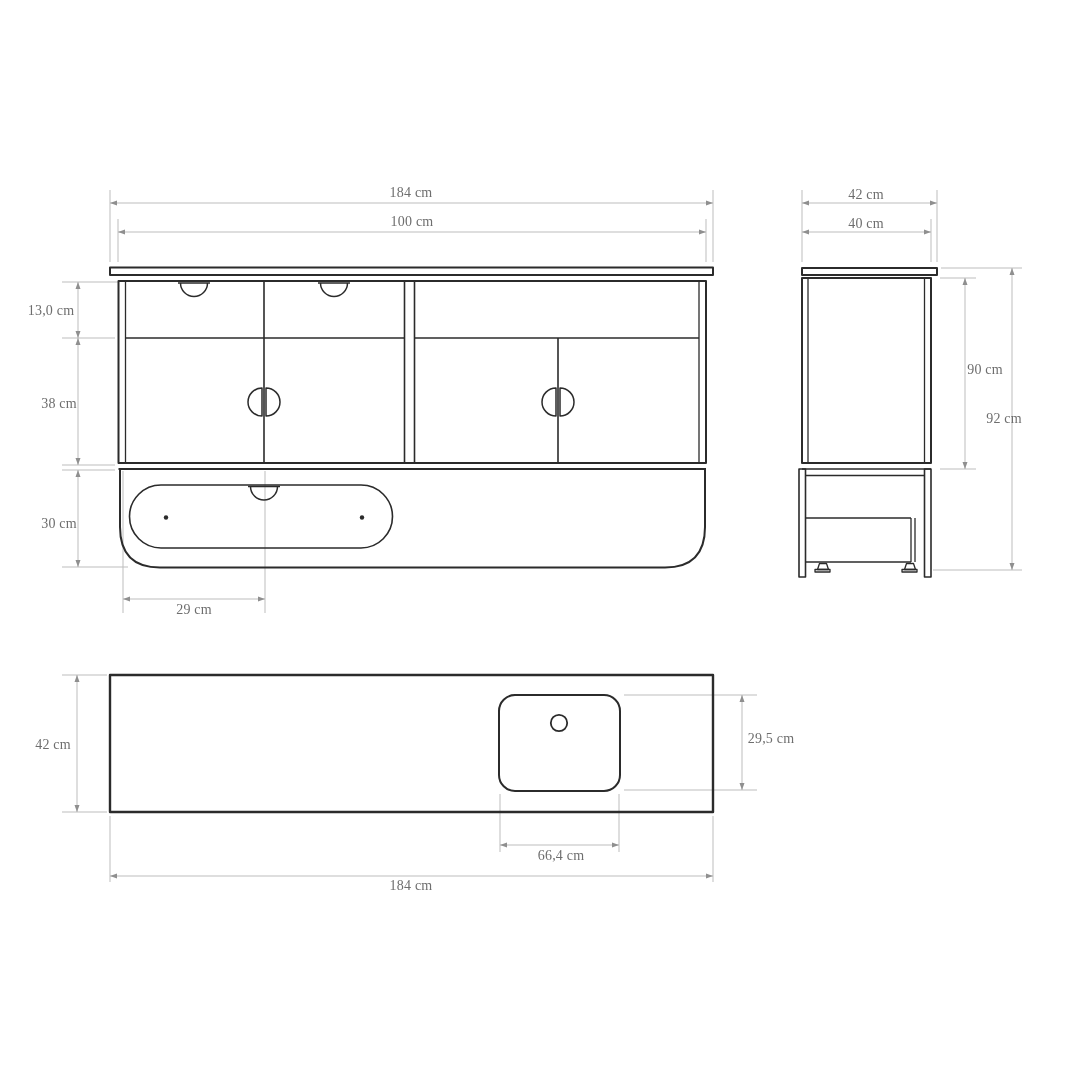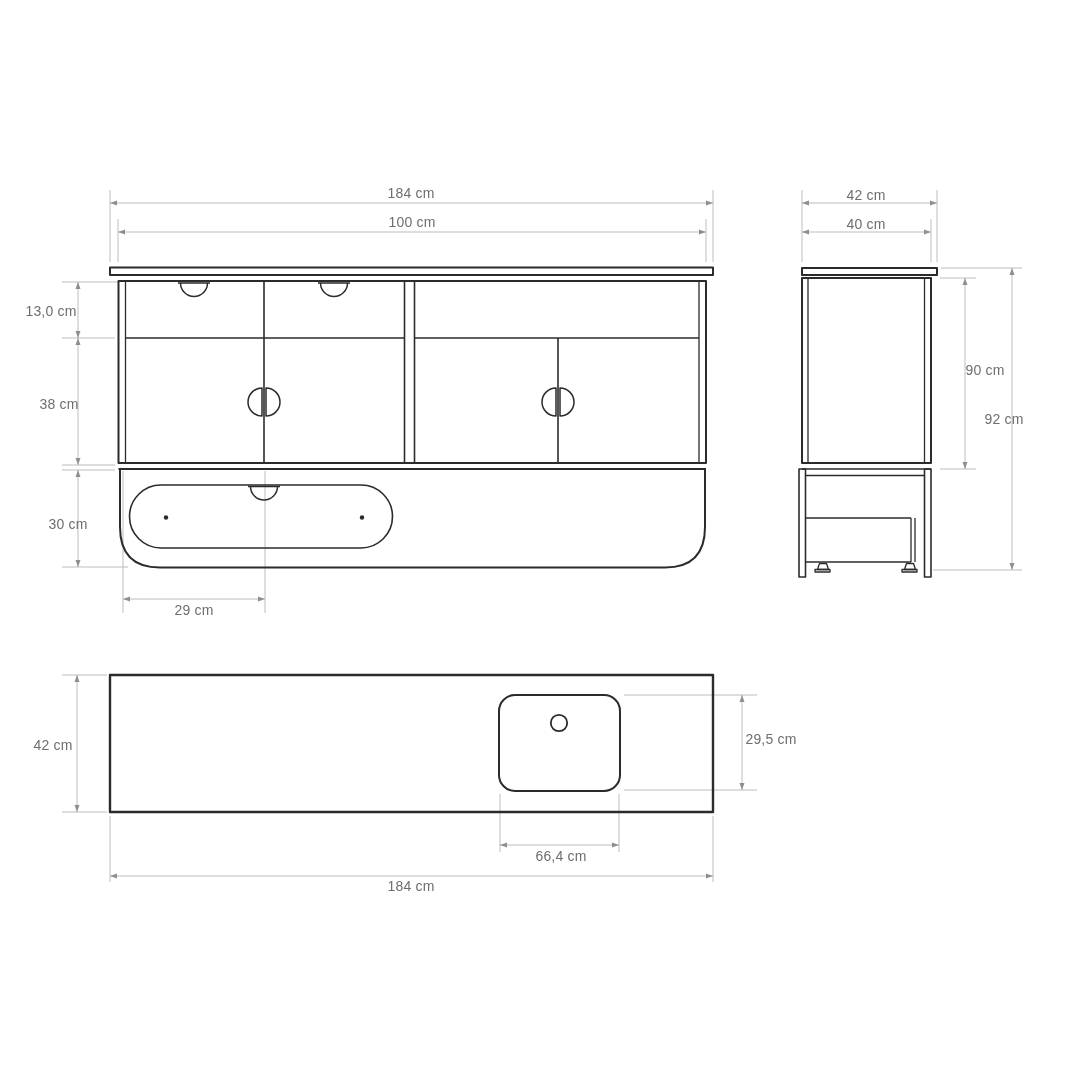--- a/index.html
+++ b/index.html
@@ -1,17 +1,17 @@
 <!DOCTYPE html>
 <html><head>
 <meta charset="utf-8">
 <style>
   html,body{margin:0;padding:0;background:#ffffff;}
   .canvas{position:relative;width:1080px;height:1080px;background:#ffffff;overflow:hidden;
-          font-family:Liberation Sans, sans-serif;}
+          font-family:Liberation Serif, serif;}
   .canvas svg{position:absolute;left:0;top:0;}
   .dim-label{position:absolute;transform:translate(-50%,-50%);font-size:14px;line-height:1;
              color:#6e6e6e;white-space:nowrap;letter-spacing:0.2px;}
 </style>
 </head>
 <body>
 
 <div class="canvas">
 
 <svg width="1080" height="1080" viewBox="0 0 1080 1080">
@@ -147,21 +147,21 @@
       <rect x="499" y="695" width="121" height="96" rx="16" ry="16" stroke-width="2"></rect>
       <circle cx="559" cy="723" r="8.2" stroke-width="1.8"></circle>
     </g>
   </g>
 </svg>
 
 <span class="dim-label" style="left:411px;top:193px">184 cm</span>
 <span class="dim-label" style="left:412px;top:222px">100 cm</span>
 <span class="dim-label" style="left:51px;top:311px">13,0 cm</span>
 <span class="dim-label" style="left:59px;top:404px">38 cm</span>
-<span class="dim-label" style="left:68px;top:524px">30 cm</span>
+<span class="dim-label" style="left:59px;top:524px">30 cm</span>
 <span class="dim-label" style="left:194px;top:610px">29 cm</span>
 
 <span class="dim-label" style="left:866px;top:195px">42 cm</span>
 <span class="dim-label" style="left:866px;top:224px">40 cm</span>
 <span class="dim-label" style="left:985px;top:370px">90 cm</span>
 <span class="dim-label" style="left:1004px;top:419px">92 cm</span>
 
 <span class="dim-label" style="left:53px;top:745px">42 cm</span>
 <span class="dim-label" style="left:771px;top:739px">29,5 cm</span>
 <span class="dim-label" style="left:561px;top:856px">66,4 cm</span>

